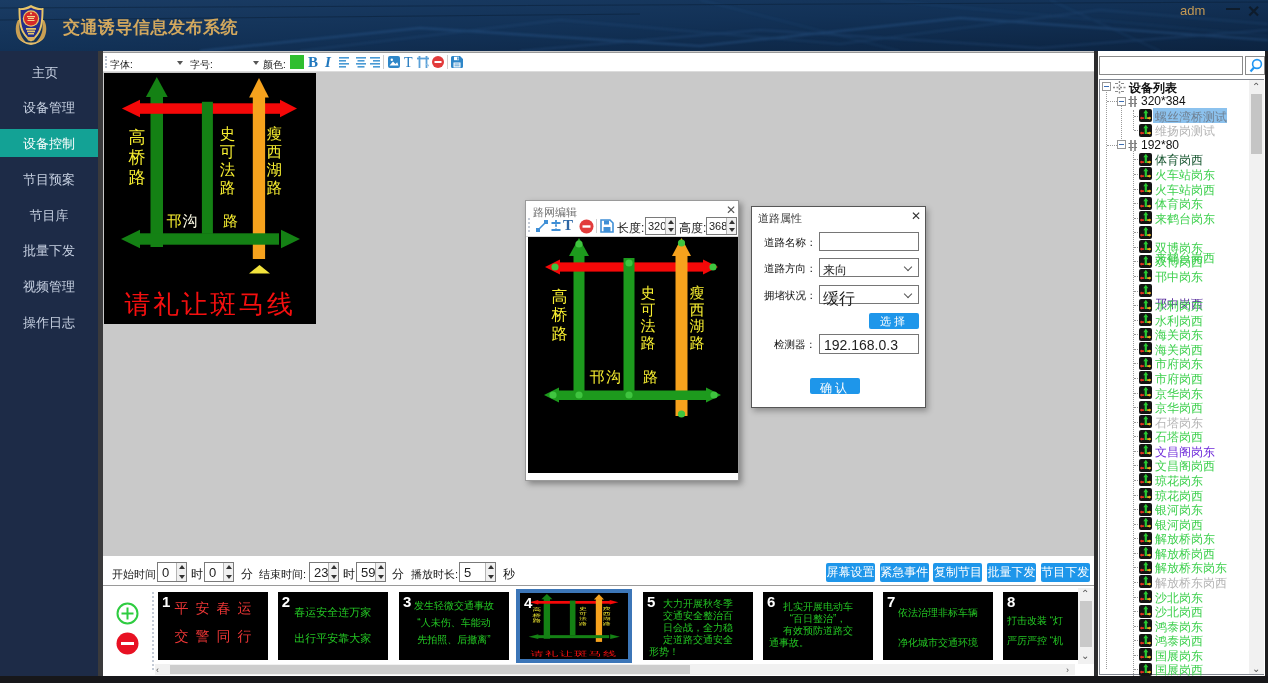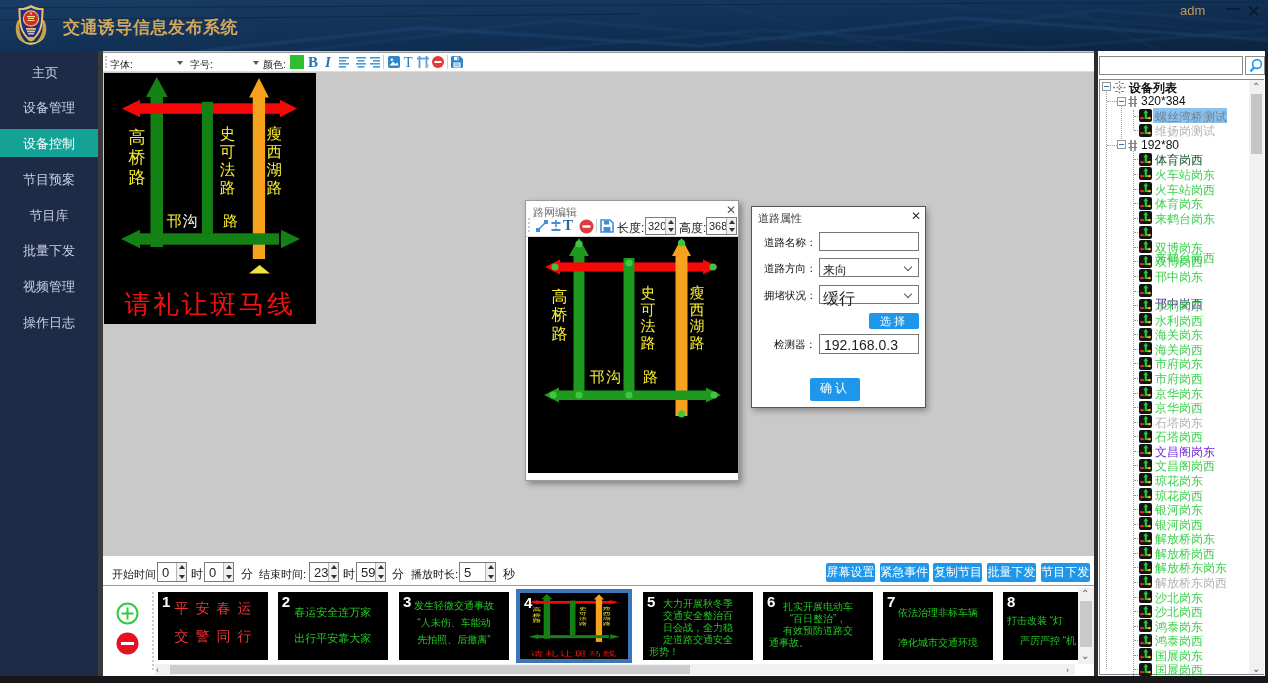--- a/index.html
+++ b/index.html
@@ -246,21 +246,21 @@
 <div class="abs" style="left:823px;top:262px;font-size:12px;color:#222;">来向</div>
 <div class="abs" style="left:905px;top:264px;width:6px;height:6px;border-left:1.2px solid #555;border-bottom:1.2px solid #555;transform:rotate(-45deg);"></div>
 <div class="abs" style="left:764px;top:289px;font-size:10.5px;color:#111;">拥堵状况：</div>
 <div class="abs" style="left:819px;top:285px;width:100px;height:19px;background:#fff;border:1px solid #767676;"></div>
 <div class="abs" style="left:823px;top:289px;font-size:16px;color:#222;">缓行</div>
 <div class="abs" style="left:905px;top:291px;width:6px;height:6px;border-left:1.2px solid #555;border-bottom:1.2px solid #555;transform:rotate(-45deg);"></div>
 <div class="btn" style="left:869px;top:313px;width:50px;height:16px;line-height:16px;font-size:11px;letter-spacing:3px;">选择</div>
 <div class="abs" style="left:774px;top:338px;font-size:10.5px;color:#111;">检测器：</div>
 <div class="abs" style="left:819px;top:334px;width:100px;height:20px;background:#fff;border:1px solid #767676;"></div>
 <div class="abs" style="left:824px;top:337px;font-size:14px;color:#222;">192.168.0.3</div>
-<div class="btn" style="left:810px;top:378px;width:50px;height:23px;line-height:21px;font-size:12px;letter-spacing:3px;">确认</div>
+<div class="btn" style="left:810px;top:378px;width:50px;height:16px;line-height:21px;font-size:12px;letter-spacing:3px;">确认</div>
 <div class="abs" style="left:103px;top:556px;width:991px;height:30px;background:#fff;"></div>
 <div class="abs" style="left:103px;top:585px;width:991px;height:1px;background:#9a9a9a;"></div>
 <div class="abs" style="left:112px;top:567px;font-size:11px;color:#1a1a1a;">开始时间:</div>
 <div class="spin" style="left:157px;top:562px;width:30px;">
     <div class="val">0</div>
     <div class="arr"></div>
   </div>
 <div class="abs lbl" style="left:191px;top:566px;">时</div>
 <div class="spin" style="left:204px;top:562px;width:30px;">
     <div class="val">0</div>
@@ -361,21 +361,21 @@
     <div class="tline" style="top:44px;font-size:10px;text-align:left;padding-left:6px;">通事故。</div>
   </div>
 <div class="thumb" style="left:883px;">
     <div class="tnum">7</div>
     <div class="tline" style="top:14px;font-size:10px;">依法治理非标车辆</div>
     <div class="tline" style="top:44px;font-size:10px;">净化城市交通环境</div>
   </div>
 <div class="thumb" style="left:1003px;width:75px;overflow:hidden;">
     <div class="tnum">8</div>
     <div class="tline" style="top:22px;font-size:10px;text-align:left;padding-left:4px;width:110px;">打击改装 “灯</div>
-    <div class="tline" style="top:42px;font-size:10px;text-align:left;padding-left:17px;width:110px;">严厉严控 “机</div>
+    <div class="tline" style="top:42px;font-size:10px;text-align:left;padding-left:4px;width:110px;">严厉严控 “机</div>
   </div>
 <div class="abs" style="left:155px;top:664px;width:920px;height:11px;background:#f1f1f1;"></div>
 <div class="abs" style="left:170px;top:665px;width:520px;height:9px;background:#cdcdcd;"></div>
 <div class="abs" style="left:156px;top:665px;font-size:9px;color:#555;">‹</div>
 <div class="abs" style="left:1066px;top:665px;font-size:9px;color:#555;">›</div>
 <div class="abs" style="left:1078px;top:588px;width:16px;height:76px;background:#f1f1f1;"></div>
 <div class="abs" style="left:1080px;top:601px;width:12px;height:46px;background:#c9c9c9;"></div>
 <div class="abs" style="left:1081px;top:588px;font-size:10px;color:#555;">⌃</div>
 <div class="abs" style="left:1081px;top:650px;font-size:10px;color:#555;">⌄</div>
 <div class="abs" style="left:1098px;top:51px;width:167px;height:625px;background:#fff;"></div>

